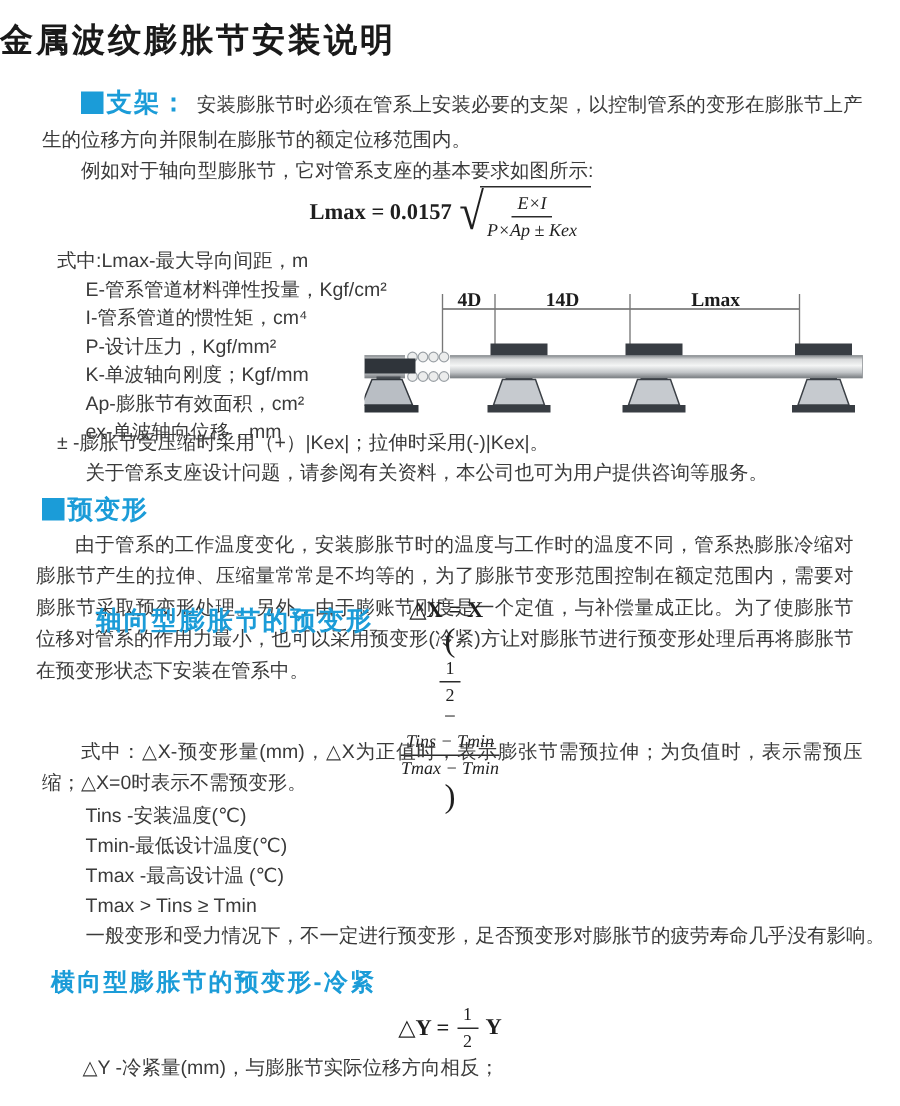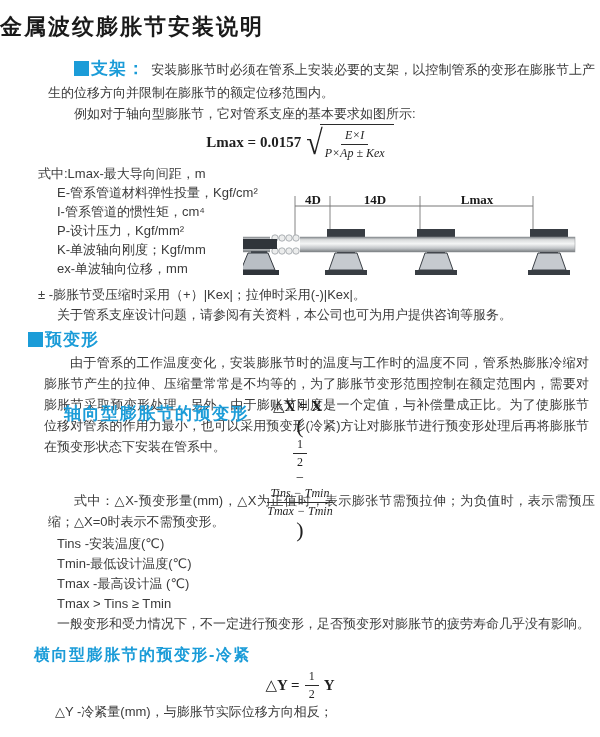--- a/index.html
+++ b/index.html
@@ -11,21 +11,21 @@
   html,body{background:#fff;}
   .page{
     position:relative;width:600px;height:737px;background:#ffffff;overflow:hidden;
     font-family:"Liberation Sans","DejaVu Sans",sans-serif;color:var(--text);font-size:13px;
   }
   .abs{position:absolute;}
   .page-title{
     top:12px;left:0;width:600px;text-align:left;
     font-size:22px;font-weight:bold;color:var(--title);letter-spacing:2px;
   }
-  .para{line-height:23px;text-indent:2em;text-align:justify;margin-left:20px;}
+  .para{line-height:23px;text-indent:2em;text-align:justify;}
   .sq{display:inline-block;width:15px;height:15px;background:var(--accent);margin-right:2px;vertical-align:-2px;}
   .sec-inline{color:var(--accent);font-size:17px;font-weight:bold;letter-spacing:1px;margin-right:6px;}
   .sec-head{color:var(--accent);font-size:17px;font-weight:bold;letter-spacing:1px;}
   .sub-head{color:var(--accent);font-size:17px;font-weight:bold;letter-spacing:1.5px;}
   .sub-head.big{font-size:16px;}
 
   
   .formula{
     left:0;width:600px;display:flex;justify-content:center;align-items:center;
     font-family:"Liberation Serif","DejaVu Serif",serif;color:#1f1f1f;
@@ -70,20 +70,21 @@
       </span>
     </span>
   </div>
 
   <div class="abs defs" style="left:38px;top:164px;">
     <div class="line">式中:Lmax-最大导向间距，m</div>
     <div class="line indent">E-管系管道材料弹性投量，Kgf/cm²</div>
     <div class="line indent">I-管系管道的惯性矩，cm⁴</div>
     <div class="line indent">P-设计压力，Kgf/mm²</div>
     <div class="line indent">K-单波轴向刚度；Kgf/mm</div>
+    <div class="line indent">Ap-膨胀节有效面积，cm²</div>
     <div class="line indent">ex-单波轴向位移，mm</div>
   </div>
 
   <div class="abs line" style="left:38px;top:286px;">± -膨胀节受压缩时采用（+）|Kex|；拉伸时采用(-)|Kex|。</div>
   <div class="abs line" style="left:57px;top:306px;">关于管系支座设计问题，请参阅有关资料，本公司也可为用户提供咨询等服务。</div>
 
   <svg class="abs" style="left:243px;top:193px;" width="357" height="95" viewBox="0 0 357 95">
     <defs>
       <linearGradient id="pg" x1="0" y1="0" x2="0" y2="1">
         <stop offset="0" stop-color="#85898d"></stop>

